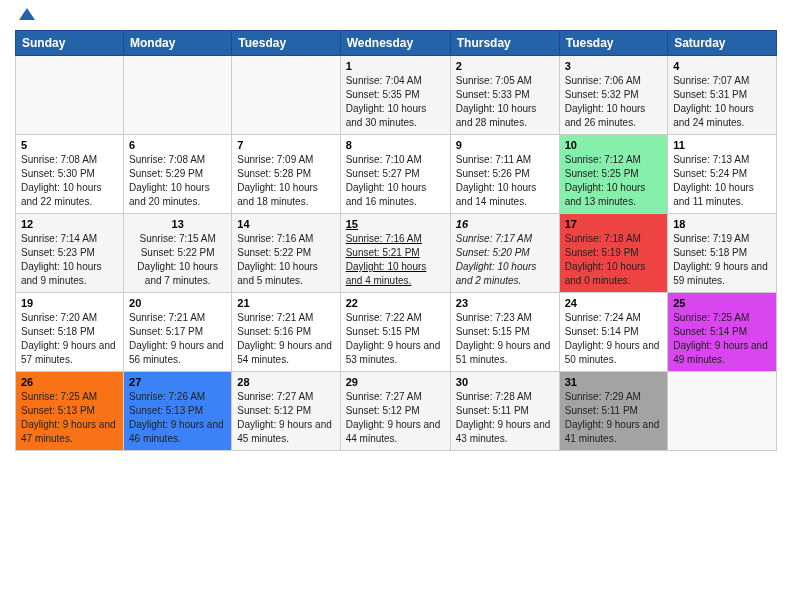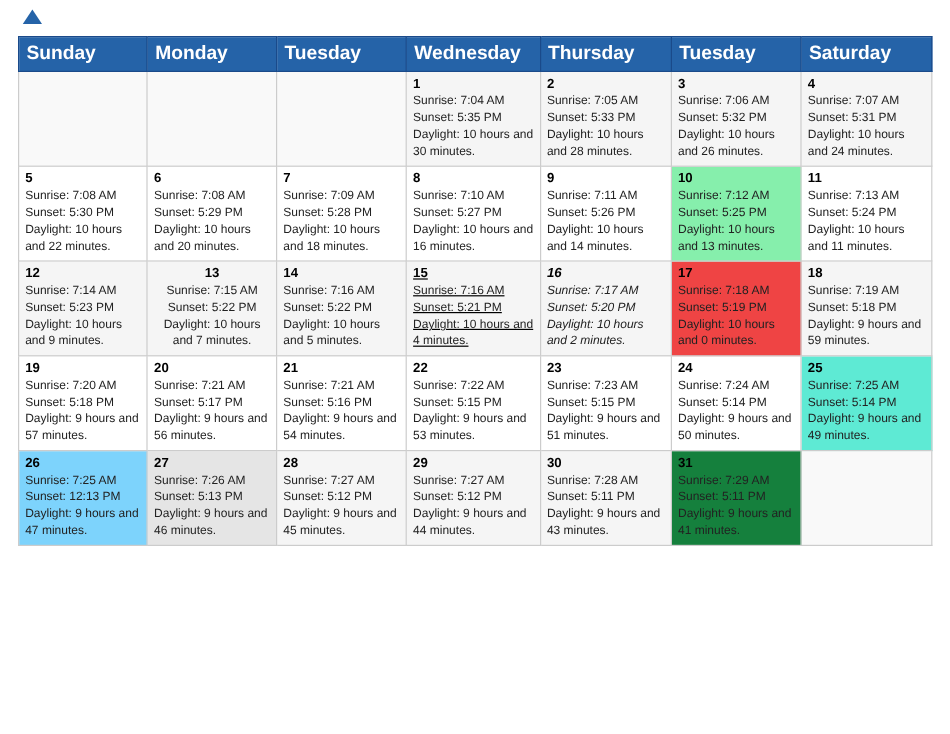--- a/index.html
+++ b/index.html
@@ -43,21 +43,21 @@
     .calendar-table {
       width: 100%;
       border-collapse: collapse;
       font-size: 10.5px;
     }
     .calendar-table th {
       background-color: #2563a8;
       color: #fff;
       text-align: left;
       padding: 5px 6px;
-      font-size: 16px;
+      font-size: 12px;
       font-weight: bold;
       border: 1px solid #1a4a8a;
     }
     .calendar-table td {
       border: 1px solid #ccc;
       vertical-align: top;
       padding: 4px 5px;
       width: 113px;
       min-height: 80px;
       background: #fff;
@@ -273,35 +273,35 @@
           <div class="day-info">Sunrise: 7:23 AM
 Sunset: 5:15 PM
 Daylight: 9 hours and 51 minutes.</div>
         </td>
         <td style="background-color: rgb(255, 255, 255);">
           <span class="day-number">24</span>
           <div class="day-info">Sunrise: 7:24 AM
 Sunset: 5:14 PM
 Daylight: 9 hours and 50 minutes.</div>
         </td>
-        <td style="background-color: #5eead4;">
+        <td style="background-color: #d946ef;">
           <span class="day-number">25</span>
           <div class="day-info">Sunrise: 7:25 AM
 Sunset: 5:14 PM
 Daylight: 9 hours and 49 minutes.</div>
         </td>
       </tr>
       <tr>
-        <td style="background-color: #7dd3fc;">
+        <td style="background-color: #f97316;">
           <span class="day-number">26</span>
           <div class="day-info">Sunrise: 7:25 AM
-Sunset: 12:13 PM
+Sunset: 5:13 PM
 Daylight: 9 hours and 47 minutes.</div>
         </td>
-        <td style="background-color: #e5e5e5;">
+        <td style="background-color: #3b82f6;">
           <span class="day-number">27</span>
           <div class="day-info">Sunrise: 7:26 AM
 Sunset: 5:13 PM
 Daylight: 9 hours and 46 minutes.</div>
         </td>
         <td style="background-color: rgb(245, 245, 245);">
           <span class="day-number">28</span>
           <div class="day-info">Sunrise: 7:27 AM
 Sunset: 5:12 PM
 Daylight: 9 hours and 45 minutes.</div>
@@ -311,21 +311,21 @@
           <div class="day-info">Sunrise: 7:27 AM
 Sunset: 5:12 PM
 Daylight: 9 hours and 44 minutes.</div>
         </td>
         <td style="background-color: rgb(245, 245, 245); margin-left: 11px;">
           <span class="day-number">30</span>
           <div class="day-info">Sunrise: 7:28 AM
 Sunset: 5:11 PM
 Daylight: 9 hours and 43 minutes.</div>
         </td>
-        <td style="background-color: #15803d; margin-left: 16px;">
+        <td style="background-color: #a3a3a3; margin-left: 16px;">
           <span class="day-number">31</span>
           <div class="day-info">Sunrise: 7:29 AM
 Sunset: 5:11 PM
 Daylight: 9 hours and 41 minutes.</div>
         </td>
         <td class="empty-cell"></td>
       </tr>
     </tbody>
 </table>
 

